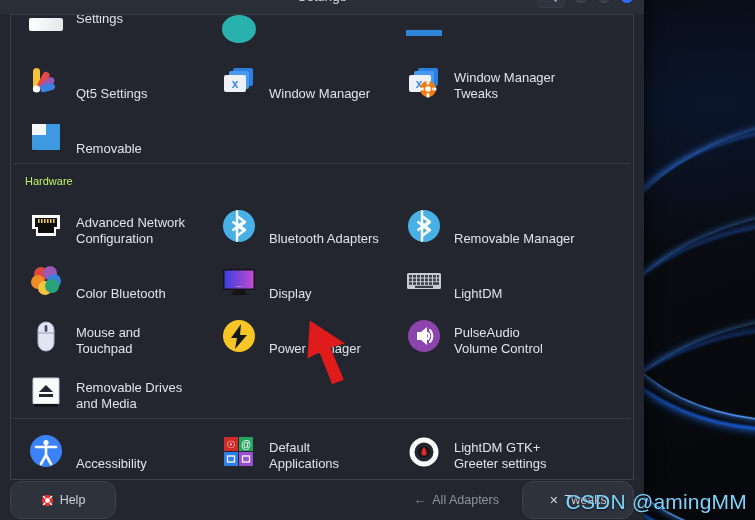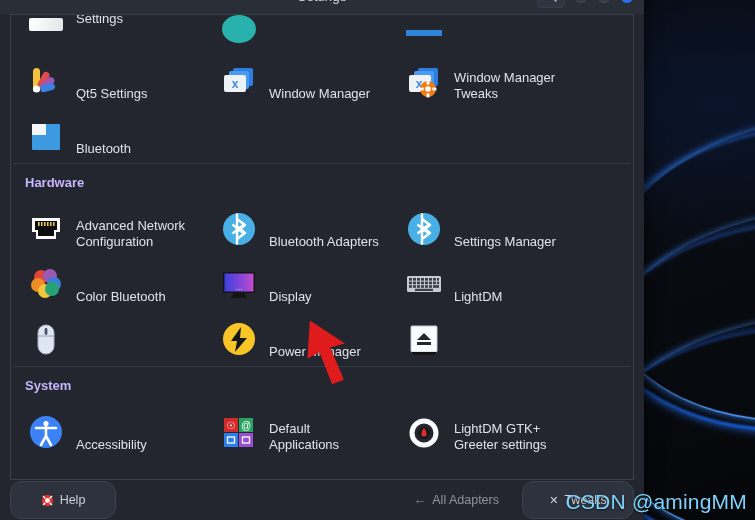--- a/index.html
+++ b/index.html
@@ -114,21 +114,21 @@
     border:1px solid #3a3f4a;
     background:#23262e;
     overflow:hidden; position:relative;
   }
   #scroll{
     position:absolute; inset:0; padding:0 0 0 0;
     overflow:hidden;
   }
 
   .section-title{
-    font-size:13px; font-weight:700; color:#c4b5fd;
+    font-size:11px; font-weight:400; color:#bef264;
     padding:11px 0 7px 14px;
   }
   .sep{
     height:1px; background:#33383f; margin:0 2px;
   }
 
   .grid{
     display:grid;
     grid-template-columns:193px 185px auto;
     padding:0 0 4px 14px;
@@ -282,21 +282,21 @@
 Tweaks</div>
         </div>
 
         <div class="cell">
           <div class="ico">
             <svg width="40" height="40" viewBox="0 0 40 40">
               <rect x="6" y="8" width="28" height="26" rx="1" fill="#3d9ae0"></rect>
               <rect x="6" y="8" width="14" height="11" fill="#f4f7fa"></rect>
             </svg>
           </div>
-          <div class="lbl">Bluetooth</div>
+          <div class="lbl">Removable</div>
         </div>
 
         <div></div>
           <div></div>
       </div>
 
       <div class="sep"></div>
 
       <div class="section-title">Hardware</div>
 
@@ -335,21 +335,21 @@
 
         <div class="cell">
           <div class="ico">
             <svg width="38" height="38" viewBox="0 0 38 38">
               <circle cx="19" cy="19" r="16" fill="#48b0e4"></circle>
               <path d="M17 9 l8 6 -8 6.5 v-17 z M17 29 l8 -6 -8 -6.5 v17 z" fill="none" stroke="#fff" stroke-width="2.4" stroke-linejoin="round"></path>
               <line x1="12.5" y1="14.5" x2="24" y2="23.5" stroke="#fff" stroke-width="2.4"></line>
               <line x1="12.5" y1="23.5" x2="24" y2="14.5" stroke="#fff" stroke-width="2.4"></line>
             </svg>
           </div>
-          <div class="lbl">Settings Manager</div>
+          <div class="lbl">Removable Manager</div>
         </div>
 
         <div class="cell">
           <div class="ico">
             <svg width="38" height="38" viewBox="0 0 38 38">
               <circle cx="14" cy="12" r="7" fill="#e0453e"></circle>
               <circle cx="23" cy="11" r="7" fill="#9b59b6"></circle>
               <circle cx="27" cy="19" r="7" fill="#3a80d8"></circle>
               <circle cx="11" cy="20" r="7" fill="#ef8c25"></circle>
               <circle cx="18" cy="26" r="7" fill="#f3c53c"></circle>
@@ -413,51 +413,66 @@
         </div>
 
         <div class="cell">
           <div class="ico">
             <svg width="38" height="38" viewBox="0 0 38 38">
               <rect x="11" y="5" width="16" height="29" rx="8" fill="#dfe5f2" stroke="#aab4c8" stroke-width="1"></rect>
               <line x1="11" y1="16" x2="27" y2="16" stroke="#93a0ba" stroke-width="1"></line>
               <rect x="17.6" y="8" width="2.8" height="7" rx="1.4" fill="#4a5468"></rect>
             </svg>
           </div>
+          <div class="lbl">Mouse and
+Touchpad</div>
         </div>
 
         <div class="cell">
           <div class="ico">
             <svg width="38" height="38" viewBox="0 0 38 38">
               <circle cx="19" cy="19" r="16" fill="#f7c526"></circle>
               <path d="M21 7 L11 21 h6 l-2 11 L27 18 h-7 z" fill="#15181d"></path>
             </svg>
           </div>
           <div class="lbl">Power Manager</div>
         </div>
 
+        <div class="cell">
+          <div class="ico">
+            <svg width="38" height="38" viewBox="0 0 38 38">
+              <circle cx="19" cy="19" r="16" fill="#8e44ad"></circle>
+              <path d="M12 15 h4 l6 -5 v18 l-6 -5 h-4 z" fill="#fff"></path>
+              <path d="M25 13 a9 9 0 0 1 0 12" fill="none" stroke="#fff" stroke-width="2.1" stroke-linecap="round"></path>
+              <path d="M23 16 a5 5 0 0 1 0 6" fill="none" stroke="#fff" stroke-width="2.1" stroke-linecap="round"></path>
+            </svg>
+          </div>
+          <div class="lbl">PulseAudio
+Volume Control</div>
+        </div>
 
         <div class="cell">
           <div class="ico">
             <svg width="38" height="38" viewBox="0 0 38 38">
               <rect x="6" y="6" width="26" height="26" rx="1" fill="#fafbfc" stroke="#c3c8d0" stroke-width="1"></rect>
               <path d="M19 13 l7 7 h-14 z" fill="#23262e"></path>
               <rect x="12" y="22" width="14" height="3" fill="#23262e"></rect>
               <rect x="7" y="32" width="24" height="2.5" fill="#111"></rect>
             </svg>
           </div>
+          <div class="lbl">Removable Drives
+and Media</div>
         </div>
 
         <div></div>
           <div></div>
       </div>
 
       <div class="sep"></div>
 
-      <div class="section-title">System</div>
 
       <div class="grid">
 
         <div class="cell">
           <div class="ico">
             <svg width="38" height="38" viewBox="0 0 38 38">
               <circle cx="19" cy="19" r="16" fill="#3b82f6"></circle>
               <circle cx="19" cy="10.5" r="2.6" fill="#fff"></circle>
               <path d="M9 15 h20" stroke="#fff" stroke-width="2.6" stroke-linecap="round"></path>
               <path d="M19 14 v9 l-5 9 M19 23 l5 9" stroke="#fff" stroke-width="2.6" fill="none" stroke-linecap="round"></path>

